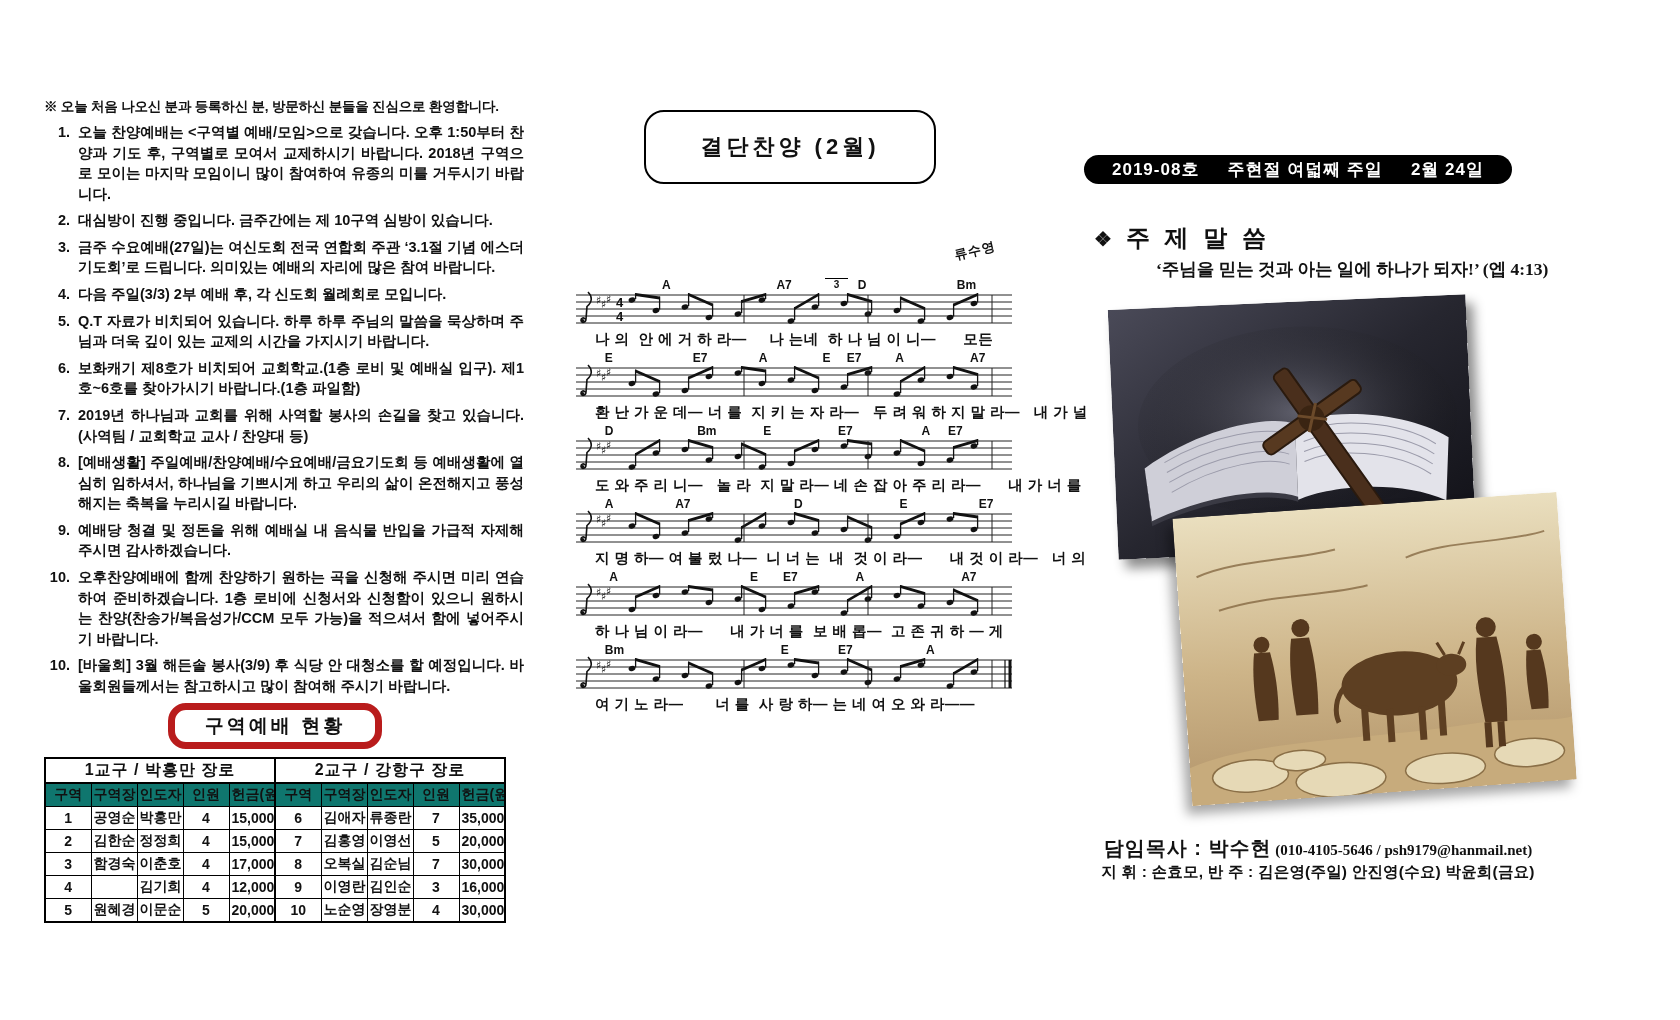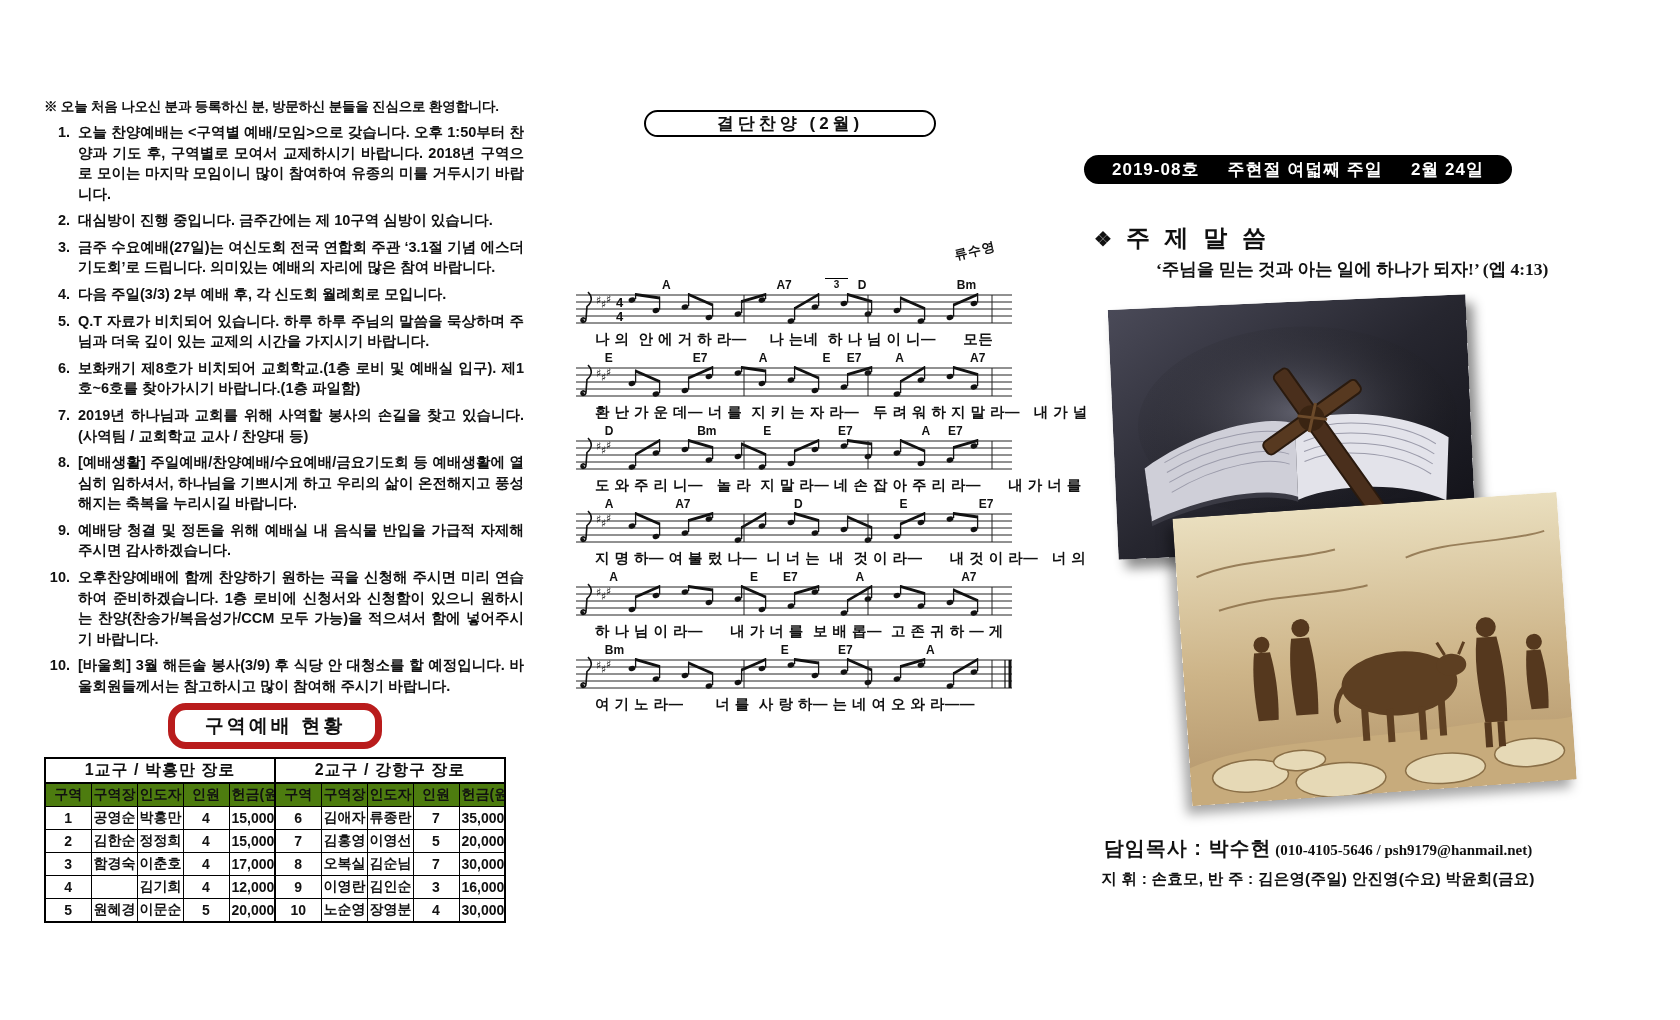--- a/index.html
+++ b/index.html
@@ -12,27 +12,27 @@
   .ann-num{flex:0 0 26px;text-align:right;padding-right:8px;font-weight:800;}
   .ann-text{flex:1;text-align:justify;}
   
   #table-block{position:absolute;left:44px;top:703px;width:462px;}
   #table-title{width:200px;margin:0 auto 8px auto;border:7px solid #b91c1c;border-radius:18px;
                text-align:center;font-size:19px;font-weight:800;letter-spacing:3px;padding:3px 0;}
   table.district{width:100%;border-collapse:collapse;border:2.5px solid #000;text-align:center;
                  font-size:14px;font-weight:700;table-layout:fixed;}
   table.district td,table.district th{border:1.6px solid #000;padding:1px 2px;height:20px;overflow:hidden;white-space:nowrap;}
   table.district .grp{font-size:16px;font-weight:800;border-bottom:2.5px solid #000;letter-spacing:1px;}
-  table.district .hdr{background:#4d7c0f;font-weight:800;}
+  table.district .hdr{background:#0f766e;font-weight:800;}
   table.district .money{text-align:right;padding-right:6px;}
   table.district .mid{border-left:2.5px solid #000;}
   
   #song{position:absolute;left:566px;top:110px;width:448px;}
   #song-badge{width:288px;margin:0 auto;border:2px solid #000;border-radius:20px;text-align:center;
-              font-size:17px;font-weight:800;letter-spacing:4px;padding:0 0;}
+              font-size:22px;font-weight:800;letter-spacing:4px;padding:20px 0;}
   #song-title{text-align:center;margin-top:44px;font-family:"Liberation Serif",serif;
               font-size:31px;font-weight:900;letter-spacing:7px;}
   #song-composer{position:absolute;right:18px;top:132px;font-size:13px;font-weight:600;
                  transform:rotate(-13deg);letter-spacing:1px;}
   #staves{position:absolute;left:8px;top:168px;width:440px;}
   .stave{position:relative;height:73px;}
   .chord{position:absolute;top:0;font-size:12px;font-weight:700;}
   .chord.triplet{font-size:10px;border-top:1.2px solid #000;padding:0 9px;}
   .stave svg{position:absolute;left:0;top:13px;}
   .lyric{position:absolute;left:21px;top:52px;font-size:14.5px;font-weight:800;
@@ -43,21 +43,21 @@
               padding:0 28px;box-sizing:border-box;font-size:17px;font-weight:800;letter-spacing:1px;}
   #theme-head{position:absolute;left:1094px;top:222px;font-size:24px;font-weight:900;letter-spacing:4px;}
   #theme-head .marker{font-size:20px;margin-right:10px;}
   #theme-verse{position:absolute;left:1120px;top:257px;width:420px;font-family:"Liberation Serif",serif;
                font-size:17.5px;font-weight:700;margin-left:36px;}
   .photo{position:absolute;box-shadow:7px 9px 12px rgba(0,0,0,0.45);}
   #photo-bible{left:1113px;top:302px;width:358px;height:250px;transform:rotate(-2.5deg);}
   #photo-mission{left:1182px;top:505px;width:385px;height:288px;transform:rotate(-4deg);
                  box-shadow:-6px 8px 12px rgba(0,0,0,0.35);}
   #contacts{position:absolute;left:1078px;top:835px;width:480px;text-align:center;}
-  #contacts .l1{font-size:15px;font-weight:700;font-family:"Liberation Serif",serif;margin-bottom:7px;text-align:center;}
+  #contacts .l1{font-size:15px;font-weight:700;font-family:"Liberation Serif",serif;text-align:center;}
   #contacts .l1 .big{font-size:20px;font-weight:800;font-family:"Liberation Sans",sans-serif;letter-spacing:1px;}
   #contacts .l2,#contacts .l3{font-size:15.5px;font-weight:700;margin-bottom:6px;letter-spacing:0.2px;}
 </style>
 </head>
 <body>
 
 <div id="page">
 
   <div id="welcome">※ 오늘 처음 나오신 분과 등록하신 분, 방문하신 분들을 진심으로 환영합니다.</div>
   <div id="ann-list">

